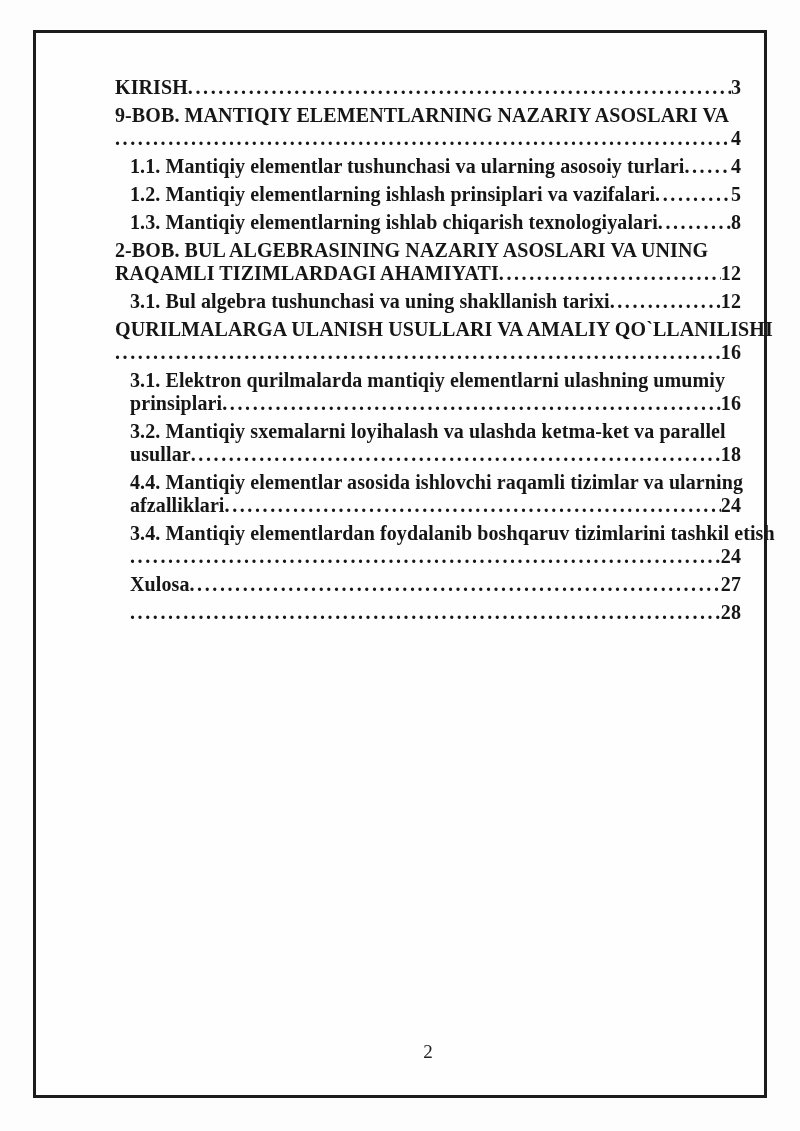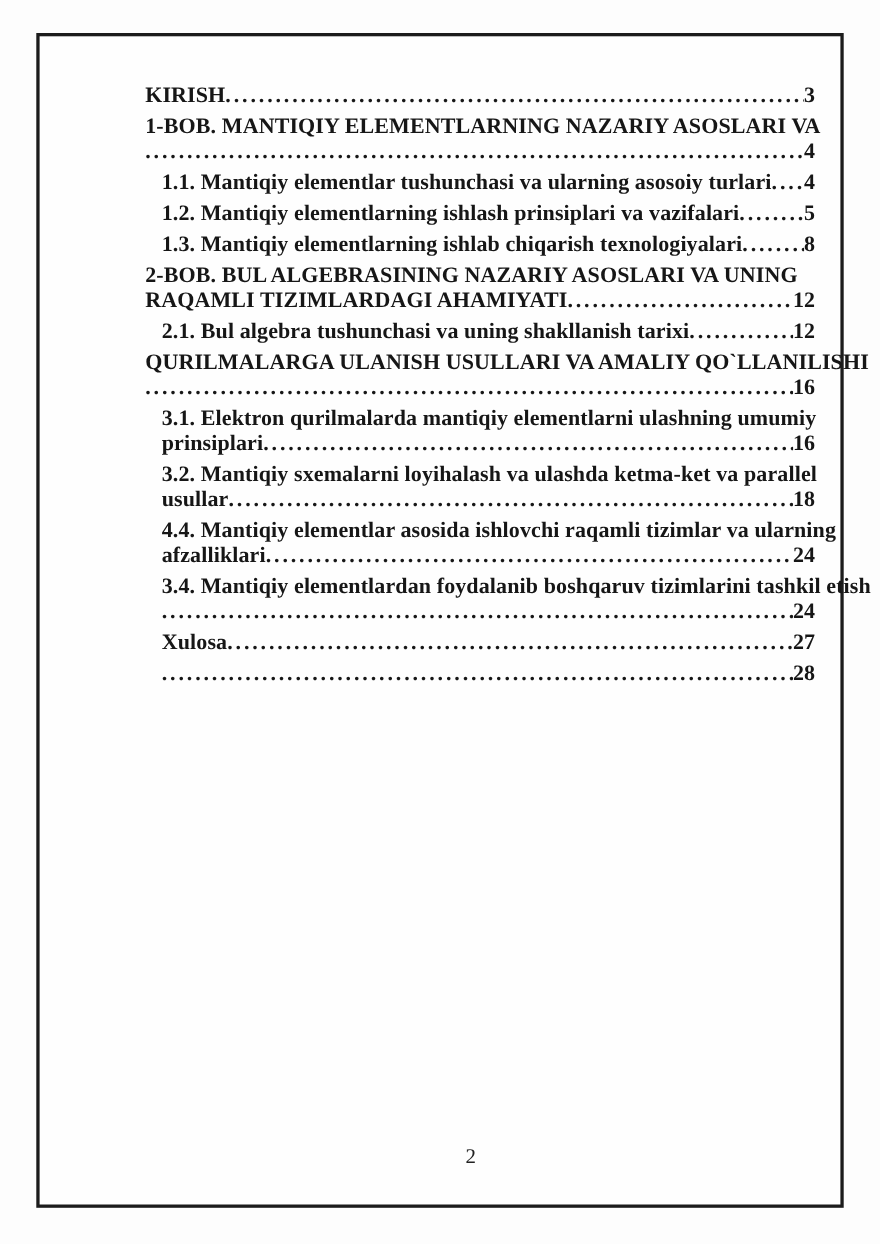--- a/index.html
+++ b/index.html
@@ -30,21 +30,21 @@
     position: absolute;
     left: 115px;
     top: 76px;
     width: 626px;
     font-size: 20px;
     font-weight: 700;
     line-height: 23px;
     letter-spacing: 0.1px;
   }
   .toc-entry {
-    margin: 0 0 5px 17px;
+    margin: 0 0 5px 0;
   }
   .toc-entry.level-1 {
     padding-left: 15px;
   }
   .toc-line {
     white-space: nowrap;
   }
   .toc-row {
     display: flex;
     align-items: baseline;
@@ -85,21 +85,21 @@
   <div class="page-border"></div>
   <div class="toc" id="toc">
       <div class="toc-entry level-0">
         <div class="toc-row">
           <span class="toc-label">KIRISH</span>
           <span class="toc-dots"></span>
           <span class="toc-pagenum">3</span>
         </div>
       </div>
       <div class="toc-entry level-0">
-        <div class="toc-line">1-BOB. MANTIQIY ELEMENTLARNING NAZARIY ASOSLARI VA</div>
+        <div class="toc-line">9-BOB. MANTIQIY ELEMENTLARNING NAZARIY ASOSLARI VA</div>
         <div class="toc-row">
           <span class="toc-dots"></span>
           <span class="toc-pagenum">4</span>
         </div>
       </div>
       <div class="toc-entry level-1">
         <div class="toc-row">
           <span class="toc-label">1.1. Mantiqiy elementlar tushunchasi va ularning asosoiy turlari</span>
           <span class="toc-dots"></span>
           <span class="toc-pagenum">4</span>
@@ -122,21 +122,21 @@
       <div class="toc-entry level-0">
         <div class="toc-line">2-BOB. BUL ALGEBRASINING NAZARIY ASOSLARI VA UNING</div>
         <div class="toc-row">
           <span class="toc-label">RAQAMLI TIZIMLARDAGI AHAMIYATI</span>
           <span class="toc-dots"></span>
           <span class="toc-pagenum">12</span>
         </div>
       </div>
       <div class="toc-entry level-1">
         <div class="toc-row">
-          <span class="toc-label">2.1. Bul algebra tushunchasi va uning shakllanish tarixi</span>
+          <span class="toc-label">3.1. Bul algebra tushunchasi va uning shakllanish tarixi</span>
           <span class="toc-dots"></span>
           <span class="toc-pagenum">12</span>
         </div>
       </div>
       <div class="toc-entry level-0">
         <div class="toc-line">QURILMALARGA ULANISH USULLARI VA AMALIY QO`LLANILISHI</div>
         <div class="toc-row">
           <span class="toc-label"></span>
           <span class="toc-dots"></span>
           <span class="toc-pagenum"> 16</span>

